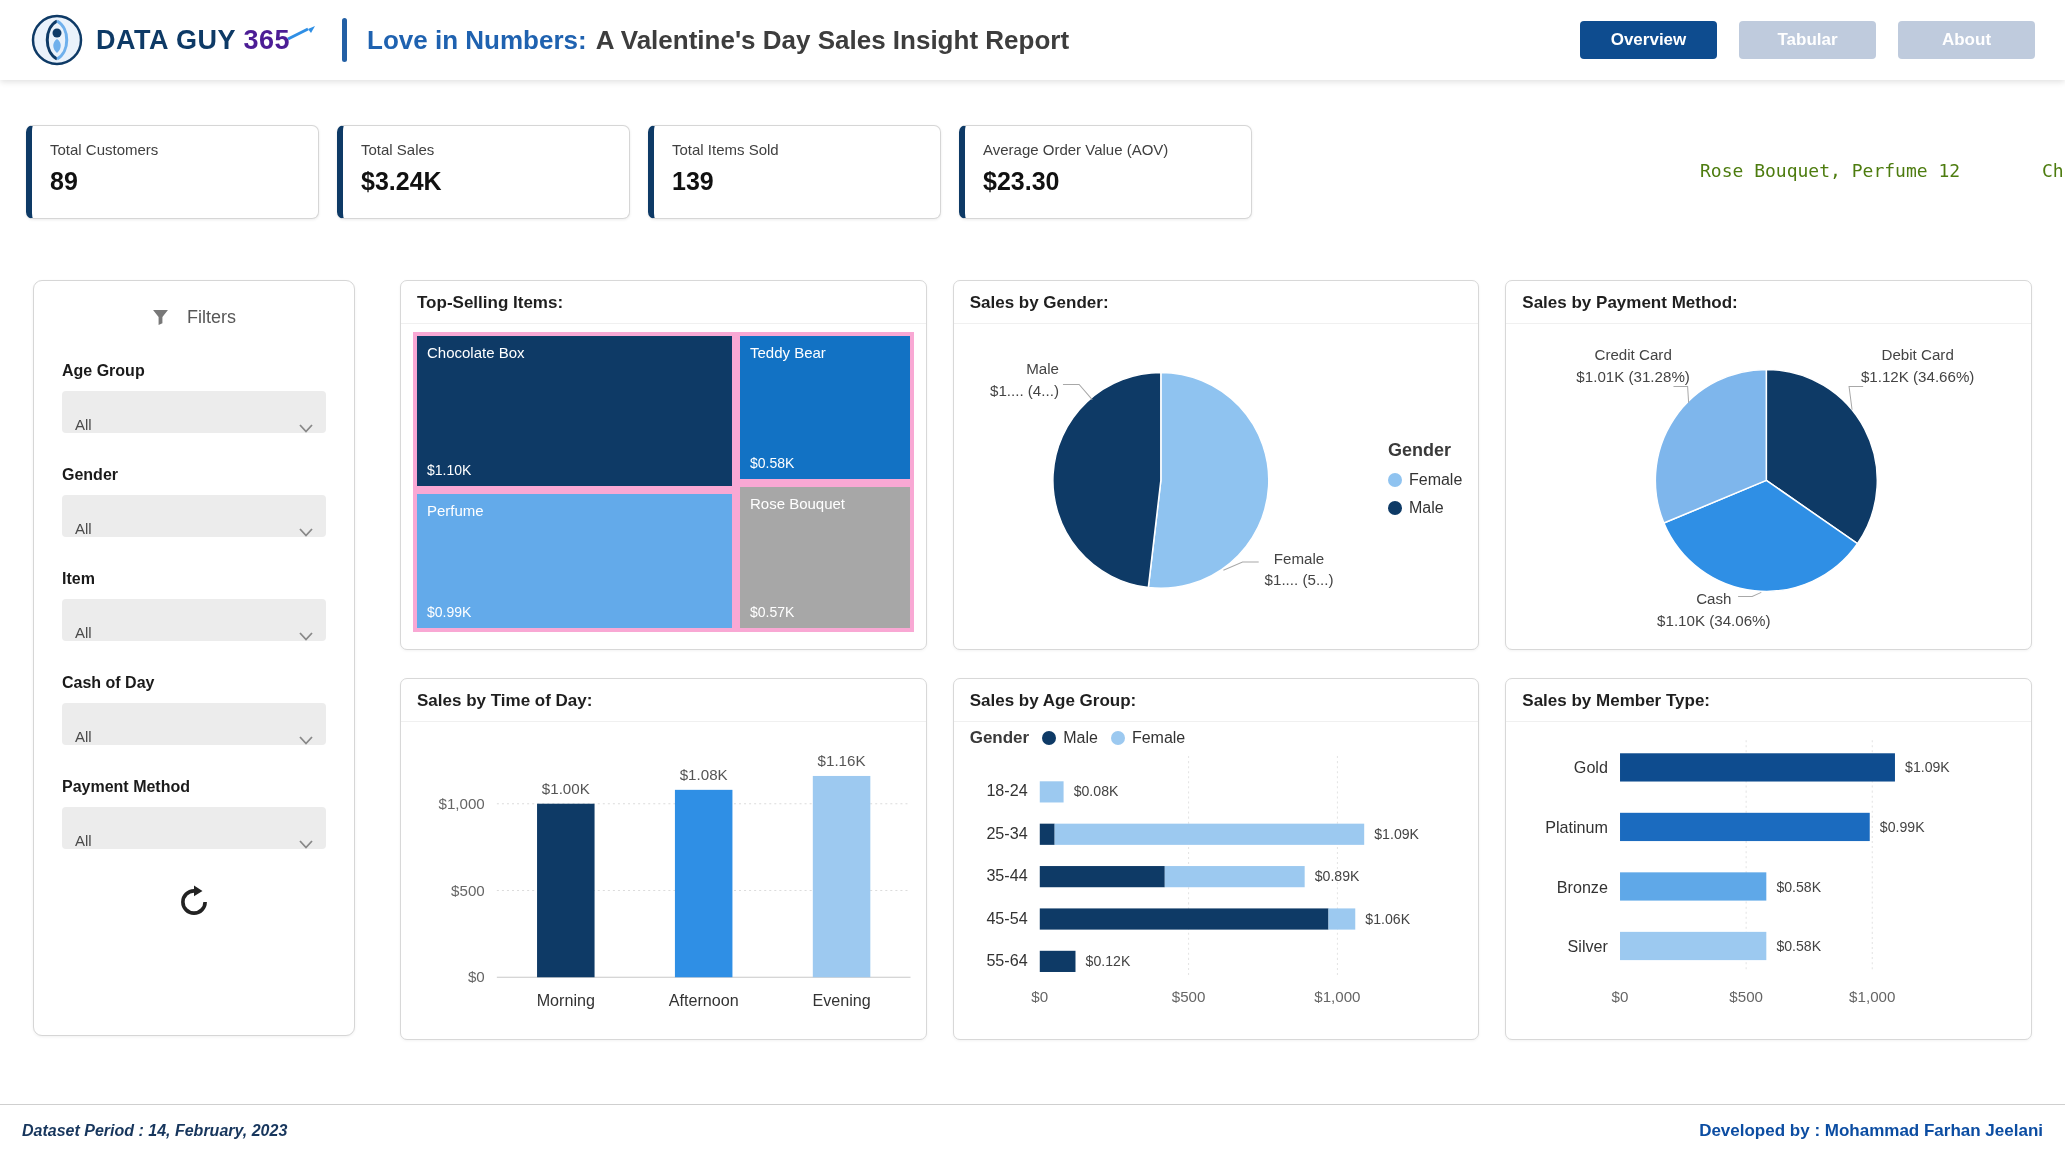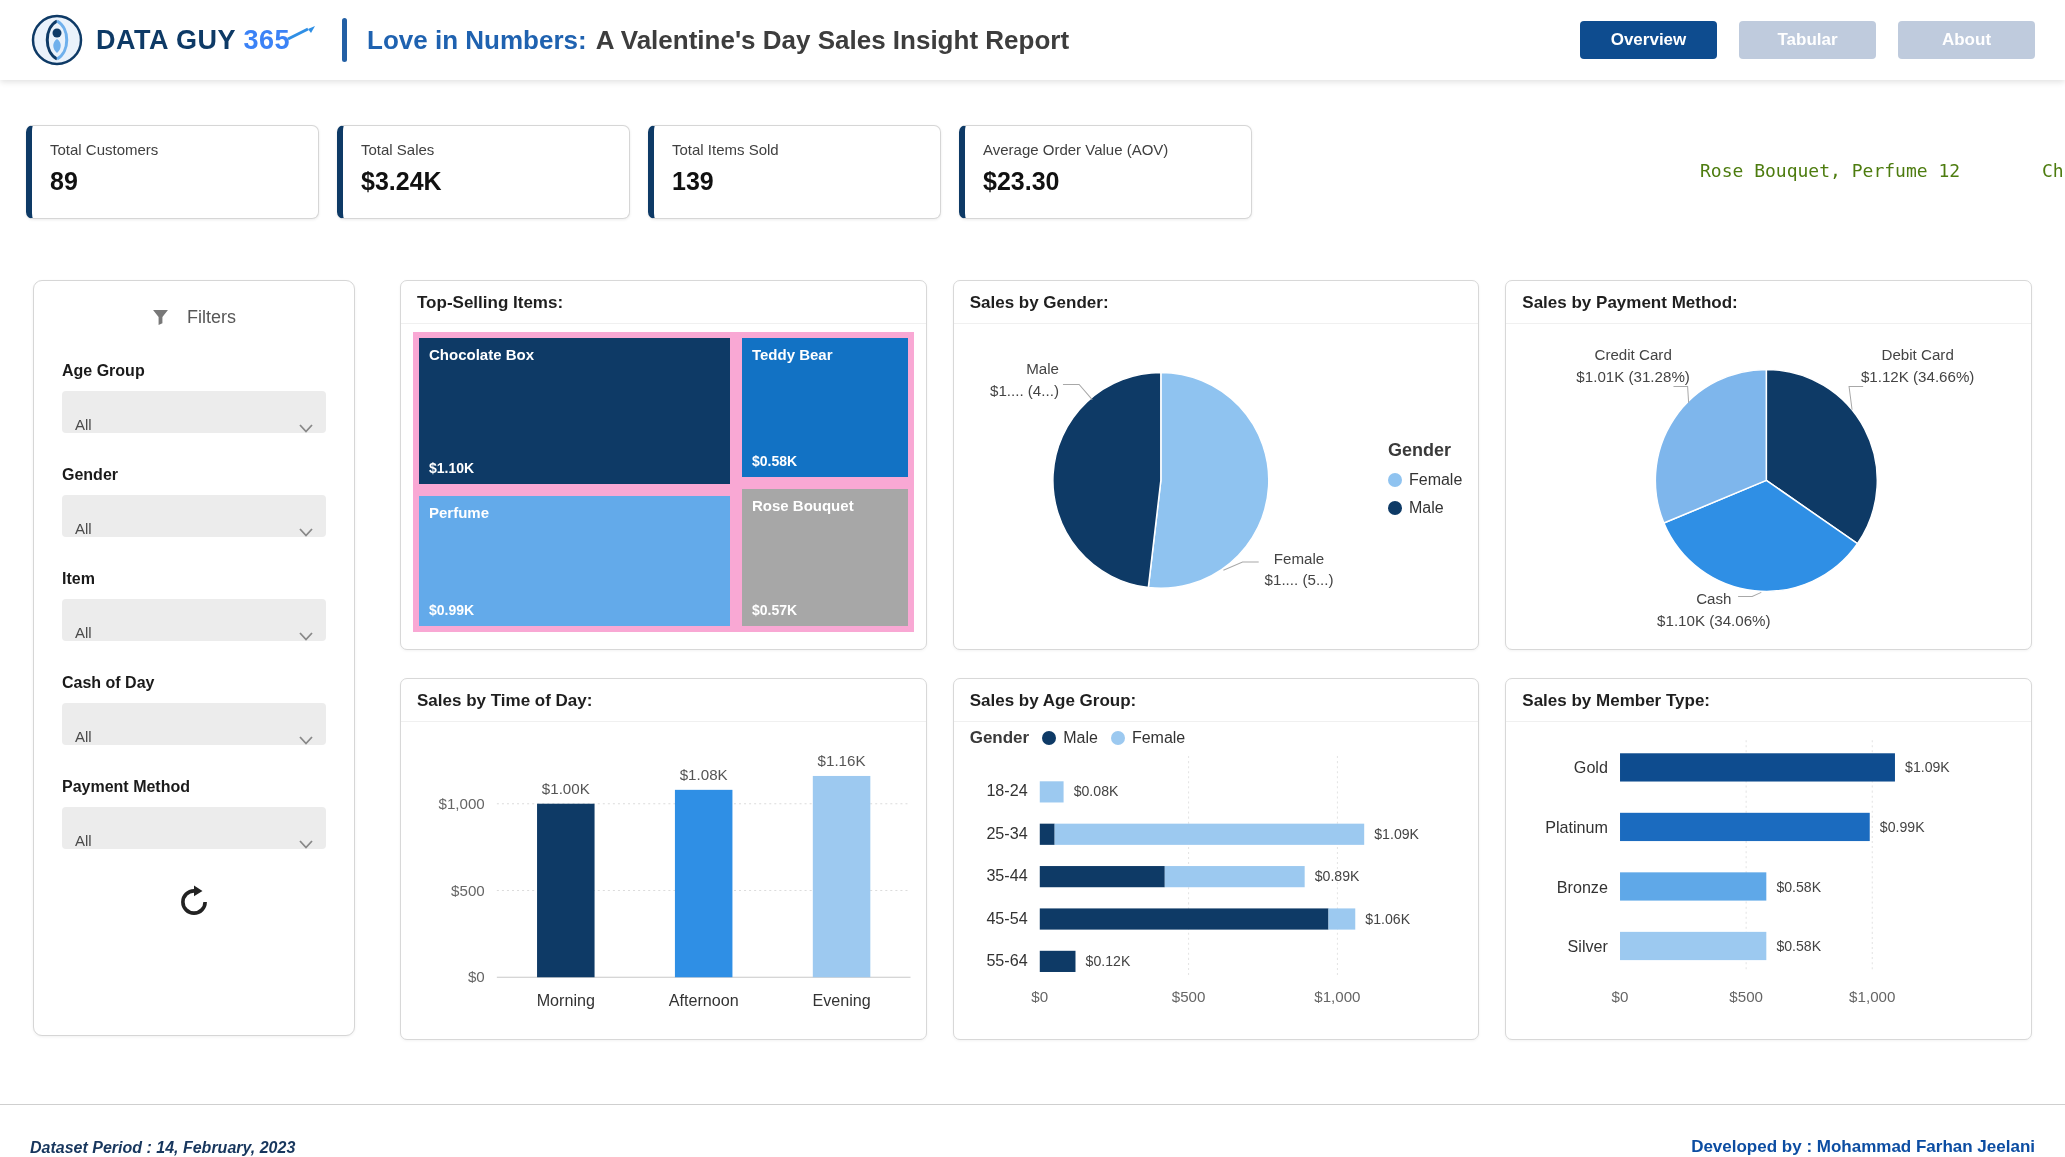--- a/index.html
+++ b/index.html
@@ -9,21 +9,21 @@
   }
   
   .header {
     position: absolute; top: 0; left: 0; right: 0; height: 80px; background: #fff;
     display: flex; align-items: center; padding: 0 30px;
     box-shadow: 0 2px 6px rgba(0,0,0,.12); z-index: 10;
   }
   .brand { display: flex; align-items: center; gap: 12px; }
   .brand-text { font-size: 27px; font-weight: 800; letter-spacing: .5px; white-space: nowrap; position: relative; }
   .brand-primary { color: #0E3A66; }
-  .brand-accent { color: #3b82f6; }
+  .brand-accent { color: #4c1d95; }
   .pen-icon { margin-left: -4px; position: relative; top: -8px; }
   .title-divider { width: 5px; height: 44px; background: #2360A5; border-radius: 3px; margin: 0 20px 0 26px; }
   .page-title { font-size: 26px; white-space: nowrap; }
   .title-highlight { color: #1F62B0; font-weight: 700; }
   .title-rest { color: #3d3d3d; font-weight: 600; margin-left: 9px; }
   .tabs { margin-left: auto; display: flex; gap: 22px; }
   .tab {
     width: 137px; height: 38px; border-radius: 4px; background: #BFCBDD; color: #fff;
     display: flex; align-items: center; justify-content: center;
     font-size: 17px; font-weight: 600; cursor: pointer;
@@ -71,41 +71,41 @@
   }
   .card {
     background: #fff; border: 1px solid #D8D8D8; border-radius: 7px;
     box-shadow: 0 1px 3px rgba(0,0,0,.05); overflow: hidden;
   }
   .chart-title { font-size: 17px; font-weight: 700; color: #1f1f1f; padding: 12px 16px 10px; border-bottom: 1px solid #F0F0F0; }
   .chart-body { position: relative; }
   .chart-body svg { display: block; width: 100%; height: auto; }
   
   .treemap { position: relative; margin: 8px 12px 12px; height: 300px; }
-  .tile { position: absolute; border: 6px solid #f9a8d4; font-weight: bold; }
+  .tile { position: absolute; border: 4px solid #f9a8d4; }
   .tile-name { position: absolute; top: 8px; left: 10px; font-size: 15px; color: #fff; }
   .tile-value { position: absolute; bottom: 8px; left: 10px; font-size: 14px; color: #fff; }
   
   .axis-text { font-size: 15px; fill: #666; }
   .cat-text { font-size: 16px; fill: #333; }
   .value-text { font-size: 15px; fill: #555; }
   .value-text-s { font-size: 14px; fill: #444; }
   .callout-text { font-size: 15px; fill: #444; }
   
   .pie-legend { position: absolute; right: 16px; top: 116px; display: flex; flex-direction: column; gap: 10px; }
   .legend-title { font-size: 18px; font-weight: 700; color: #3a3a3a; }
   .legend-item { display: flex; align-items: center; gap: 7px; font-size: 16px; color: #333; }
   .legend-dot { width: 14px; height: 14px; border-radius: 50%; display: inline-block; }
   .age-legend { display: flex; align-items: center; gap: 13px; padding: 6px 16px 0; }
   .age-legend .legend-title { font-size: 17px; }
   
   .footer {
     position: absolute; left: 0; right: 0; bottom: 0; height: 53px; background: #fff;
-    border-top: 1px solid #CFCFCF; display: flex; align-items: flex-end;
-    justify-content: space-between; padding: 0 30px;
+    border-top: 1px solid #CFCFCF; display: flex; align-items: center;
+    justify-content: space-between; padding: 0 22px;
   }
   .footer-left { font-size: 16px; font-style: italic; font-weight: 700; color: #17365D; }
   .footer-right { font-size: 17px; font-weight: 700; color: #0C4DA2; }
 </style>
 </head>
 <body>
 
 <div class="header">
   <div class="brand">
     <svg width="54" height="54" viewBox="0 0 54 54">

